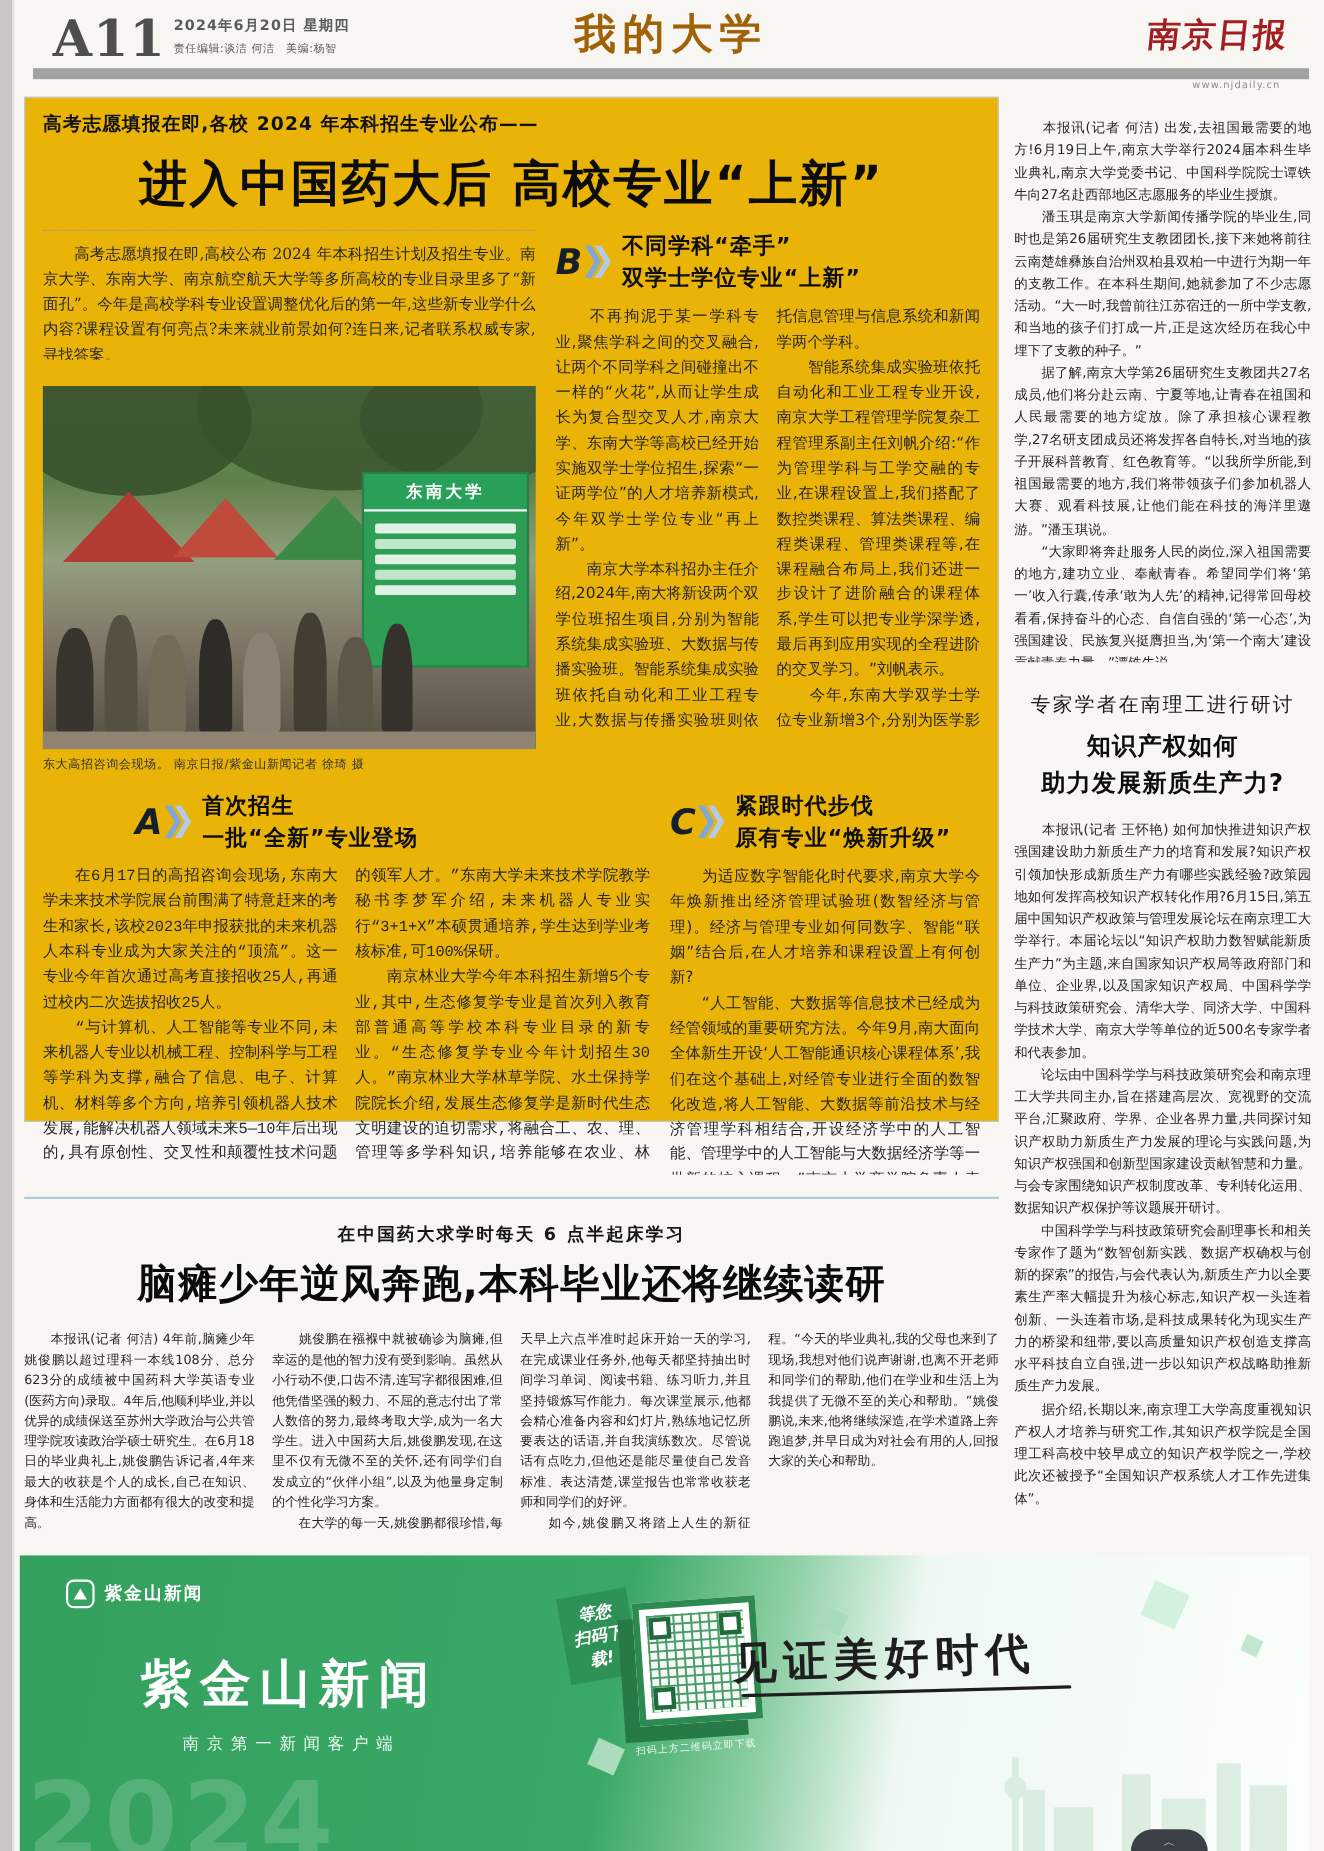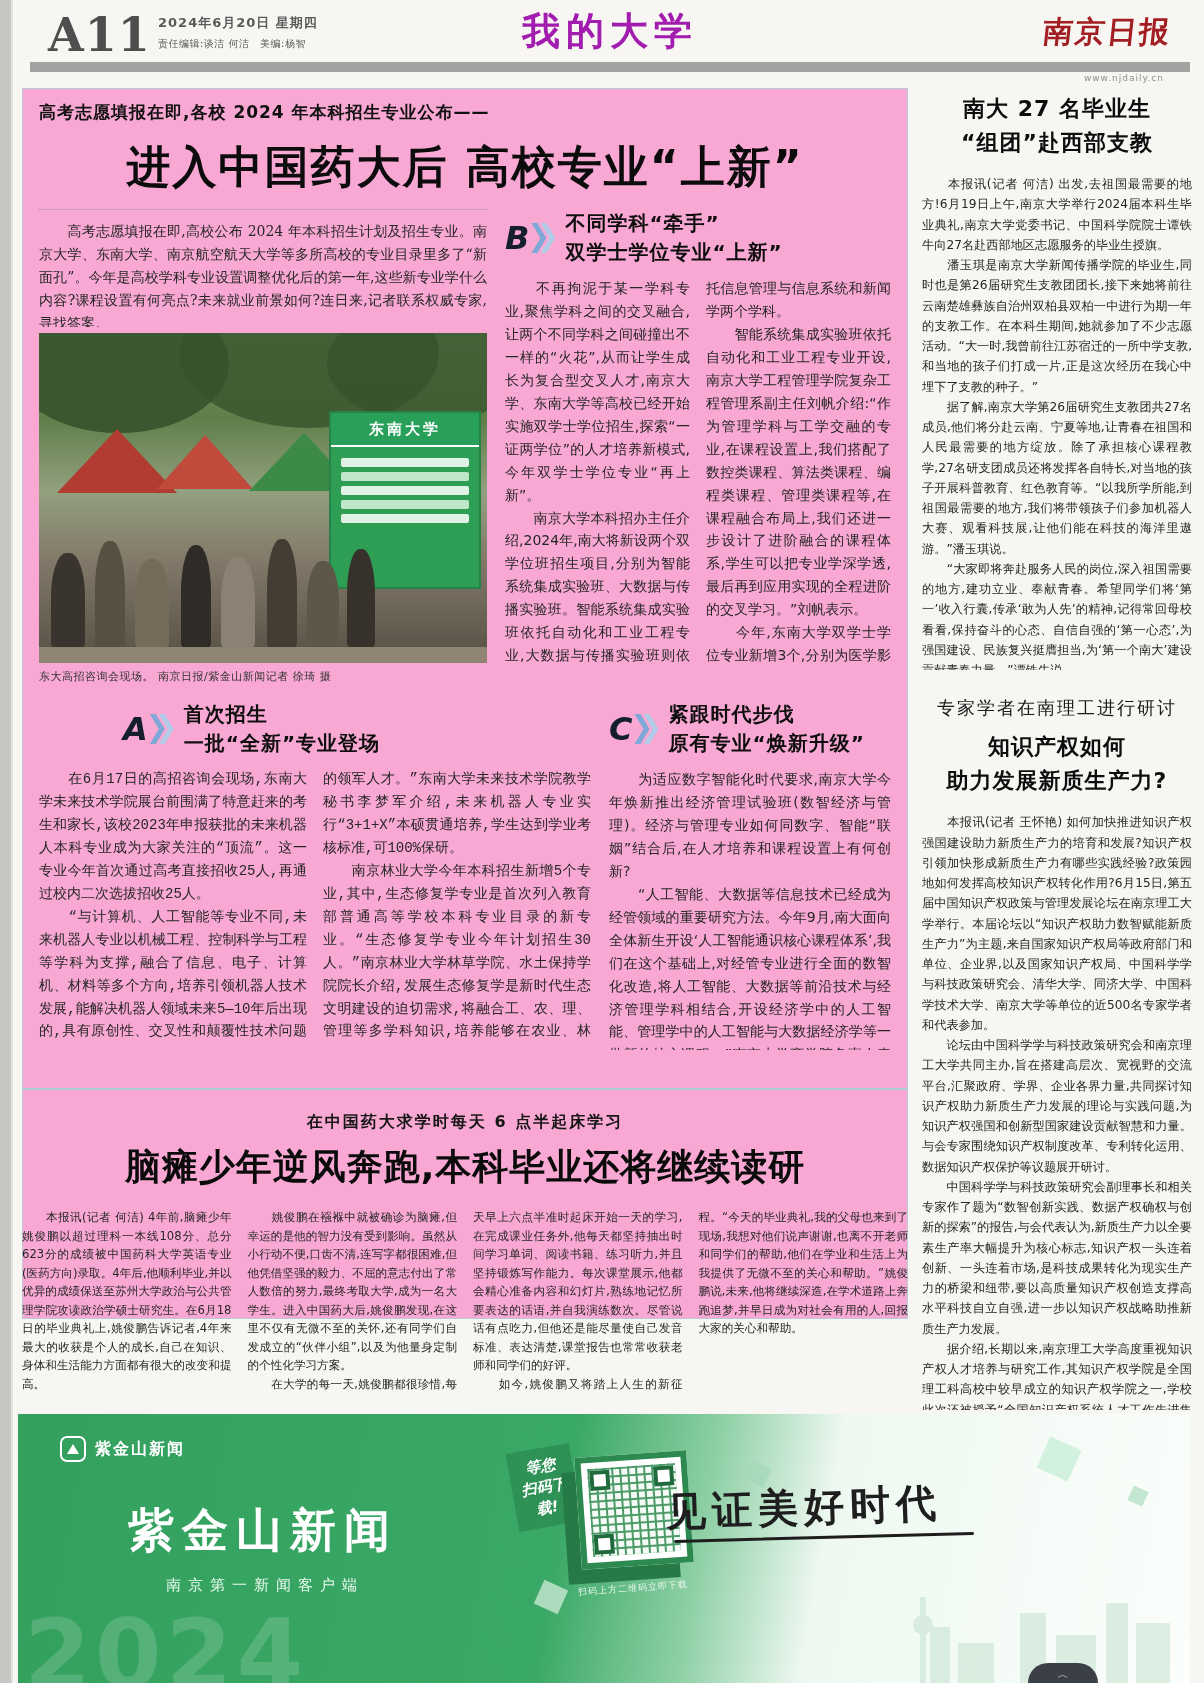--- a/index.html
+++ b/index.html
@@ -8,37 +8,37 @@
   .sheet { position:relative; width:1204px; height:1683px; background:#f7f6f3; overflow:hidden; margin:0 auto; }
   .scan-edge { position:absolute; left:0; top:0; width:11px; height:100%; background:#c7c6c3; }
   .scan-line { position:absolute; left:11px; top:0; width:2px; height:100%; background:#e3e2df; }
 
   
   .hdr { position:absolute; left:30px; top:6px; width:1160px; height:56px; }
   .hdr-edition { position:absolute; left:18px; top:2px; font-family:"DejaVu Serif","Liberation Serif",serif; font-size:46px; font-weight:bold; color:#4e4e4e; letter-spacing:1px; }
   .hdr-meta { position:absolute; left:128px; top:8px; color:#5a5a5a; }
   .hdr-date { font-size:13px; font-weight:bold; letter-spacing:1px; }
   .hdr-editors { font-size:10px; margin-top:5px; letter-spacing:.5px; }
-  .hdr-title { position:absolute; left:0; right:0; top:0px; text-align:center; font-size:38px; font-weight:900; color:#a21caf; letter-spacing:6px; }
+  .hdr-title { position:absolute; left:0; right:0; top:0px; text-align:center; font-size:38px; font-weight:900; color:#a16207; letter-spacing:6px; }
   .hdr-logo { position:absolute; right:8px; top:6px; width:150px; text-align:center; }
   .hdr-logo-cn { font-family:"DejaVu Serif","Liberation Serif",serif; font-size:30px; font-weight:bold; color:#a31e22; letter-spacing:2px; transform:skewX(-6deg); }
   .hdr-bar { position:absolute; left:30px; top:62px; width:1160px; height:10px; background:#a2a2a0; }
   .hdr-url { position:absolute; right:40px; top:73px; font-size:9px; color:#8e8e8c; letter-spacing:1px; }
 
   
-  .main-box { position:absolute; left:22px; top:88px; width:886px; height:1231px; background:#f9a8d4; border:1px solid #b7cbd8; padding:12px 16px; }
+  .main-box { position:absolute; left:22px; top:88px; width:886px; height:932px; background:#eab308; border:1px solid #b7cbd8; padding:12px 16px; }
   .kicker-main { font-size:17px; font-weight:700; color:#111; letter-spacing:1px; }
   .headline-main { margin-top:14px; text-align:center; font-size:44px; font-weight:900; color:#0c0c0c; letter-spacing:2px; }
   .byline-main { margin-top:14px; text-align:center; font-size:12px; color:#222; }
   .top-row { display:flex; gap:18px; margin-top:12px; }
   .top-left { width:448px; flex:none; }
   .intro { border-top:1px dotted #9a9a9a; padding-top:10px; font-family:"DejaVu Serif","Liberation Serif",serif; font-size:14.5px; line-height:1.95; color:#1d1d1d; text-align:justify; white-space:pre-line; height:118px; overflow:hidden; }
 
   
-  .photo { position:relative; margin-top:6px; width:448px; height:330px; overflow:hidden; background:linear-gradient(180deg,#75905e 0%,#5f7f4a 26%,#93a07f 48%,#837a6a 68%,#564f44 100%); }
+  .photo { position:relative; margin-top:24px; width:448px; height:330px; overflow:hidden; background:linear-gradient(180deg,#75905e 0%,#5f7f4a 26%,#93a07f 48%,#837a6a 68%,#564f44 100%); }
   .foliage { position:absolute; border-radius:50%; background:#37522c; opacity:.9; }
   .f1 { left:-30px; top:-40px; width:220px; height:140px; }
   .f2 { left:140px; top:-55px; width:260px; height:150px; opacity:.8; }
   .f3 { right:-40px; top:-30px; width:200px; height:120px; opacity:.75; }
   .tent { position:absolute; clip-path:polygon(0 100%,50% 0,100% 100%); }
   .tent-red1 { left:18px; top:96px; width:120px; height:64px; background:#b23c31; }
   .tent-red2 { left:118px; top:102px; width:96px; height:54px; background:#c04a3c; }
   .tent-green { left:210px; top:100px; width:110px; height:58px; background:#3c8a46; }
   .booth { position:absolute; right:6px; top:78px; width:152px; height:178px; background:#2f9e55; border:2px solid #26824a; }
   .booth-head { height:34px; background:#28a05a; border-bottom:2px solid #ffffff; display:flex; align-items:center; justify-content:center; }
@@ -225,22 +225,20 @@
         </div>
         <div class="c-body body-txt">　　为适应数字智能化时代要求,南京大学今年焕新推出经济管理试验班(数智经济与管理)。经济与管理专业如何同数字、智能“联姻”结合后,在人才培养和课程设置上有何创新?
 　　“人工智能、大数据等信息技术已经成为经管领域的重要研究方法。今年9月,南大面向全体新生开设‘人工智能通识核心课程体系’,我们在这个基础上,对经管专业进行全面的数智化改造,将人工智能、大数据等前沿技术与经济管理学科相结合,开设经济学中的人工智能、管理学中的人工智能与大数据经济学等一批新的核心课程。”南京大学商学院负责人表示,学校着力打造数智特色的课程体系,建设《机器学习与经济管理分析》等十余门《人工智能素养课》及《人工智能与量化投资》等若干门《人工智能前沿拓展课》,培养“能运用数字技术、人工智能的高水平经管类人才”。
 　　江苏经贸职业技术学院将原有体育运动专业升级为休闲体育专业,今年计划招生80人。“该专业由学校和体育产业领先企业校企合作共同打造,培养面向全民健身、运动康复等产业的高素质技术技能人才。”学校教务处处长介绍。
 　　记者了解到,休闲体育专业保留了原有休闲运动与管理专业的体育学概论、体育心理学等基础课程,增加了户外运动专项训练、休闲运动项目与管理、休闲体育产品策划与设计等特色课程,就业方向覆盖健身教练、户外运动教练、休闲体育活动与赛事策划组织等多个领域和行业。</div>
       </div>
     </div>
   </div>
 
   <div class="sidebar">
-    <div class="sb-title">南大 27 名毕业生
-“组团”赴西部支教</div>
     <div class="sb-body sb-a1-body">　　本报讯(记者 何洁) 出发,去祖国最需要的地方!6月19日上午,南京大学举行2024届本科生毕业典礼,南京大学党委书记、中国科学院院士谭铁牛向27名赴西部地区志愿服务的毕业生授旗。
 　　潘玉琪是南京大学新闻传播学院的毕业生,同时也是第26届研究生支教团团长,接下来她将前往云南楚雄彝族自治州双柏县双柏一中进行为期一年的支教工作。在本科生期间,她就参加了不少志愿活动。“大一时,我曾前往江苏宿迁的一所中学支教,和当地的孩子们打成一片,正是这次经历在我心中埋下了支教的种子。”
 　　据了解,南京大学第26届研究生支教团共27名成员,他们将分赴云南、宁夏等地,让青春在祖国和人民最需要的地方绽放。除了承担核心课程教学,27名研支团成员还将发挥各自特长,对当地的孩子开展科普教育、红色教育等。“以我所学所能,到祖国最需要的地方,我们将带领孩子们参加机器人大赛、观看科技展,让他们能在科技的海洋里遨游。”潘玉琪说。
 　　“大家即将奔赴服务人民的岗位,深入祖国需要的地方,建功立业、奉献青春。希望同学们将‘第一’收入行囊,传承‘敢为人先’的精神,记得常回母校看看,保持奋斗的心态、自信自强的‘第一心态’,为强国建设、民族复兴挺膺担当,为‘第一个南大’建设贡献青春力量。”谭铁牛说。</div>
     <div class="sb-kicker">专家学者在南理工进行研讨</div>
     <div class="sb-title sb-title2">知识产权如何
 助力发展新质生产力?</div>
     <div class="sb-body sb-a2-body">　　本报讯(记者 王怀艳) 如何加快推进知识产权强国建设助力新质生产力的培育和发展?知识产权引领加快形成新质生产力有哪些实践经验?政策园地如何发挥高校知识产权转化作用?6月15日,第五届中国知识产权政策与管理发展论坛在南京理工大学举行。本届论坛以“知识产权助力数智赋能新质生产力”为主题,来自国家知识产权局等政府部门和单位、企业界,以及国家知识产权局、中国科学学与科技政策研究会、清华大学、同济大学、中国科学技术大学、南京大学等单位的近500名专家学者和代表参加。
 　　论坛由中国科学学与科技政策研究会和南京理工大学共同主办,旨在搭建高层次、宽视野的交流平台,汇聚政府、学界、企业各界力量,共同探讨知识产权助力新质生产力发展的理论与实践问题,为知识产权强国和创新型国家建设贡献智慧和力量。与会专家围绕知识产权制度改革、专利转化运用、数据知识产权保护等议题展开研讨。
 　　中国科学学与科技政策研究会副理事长和相关专家作了题为“数智创新实践、数据产权确权与创新的探索”的报告,与会代表认为,新质生产力以全要素生产率大幅提升为核心标志,知识产权一头连着创新、一头连着市场,是科技成果转化为现实生产力的桥梁和纽带,要以高质量知识产权创造支撑高水平科技自立自强,进一步以知识产权战略助推新质生产力发展。

